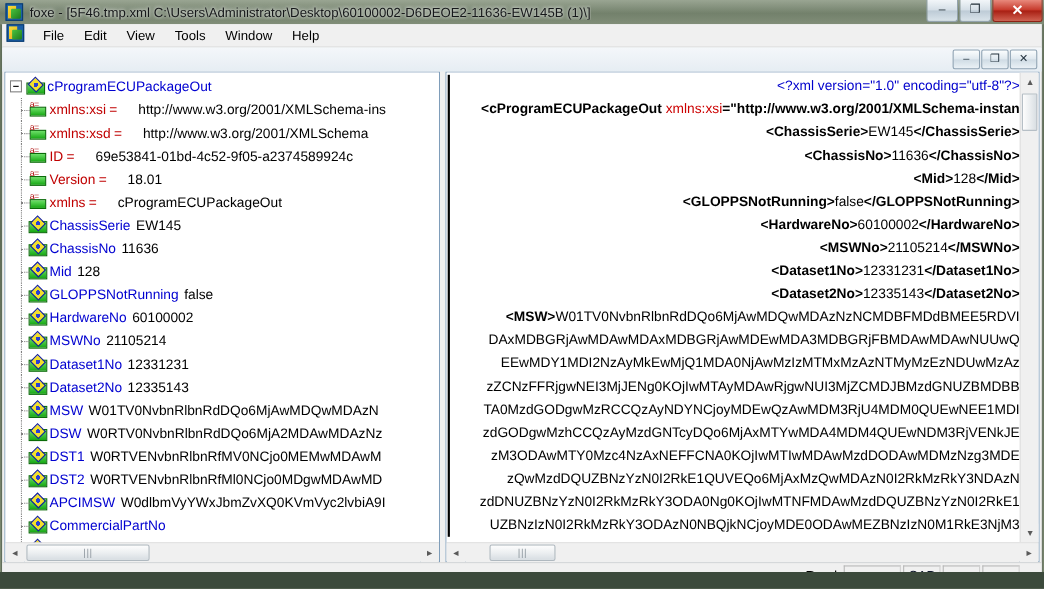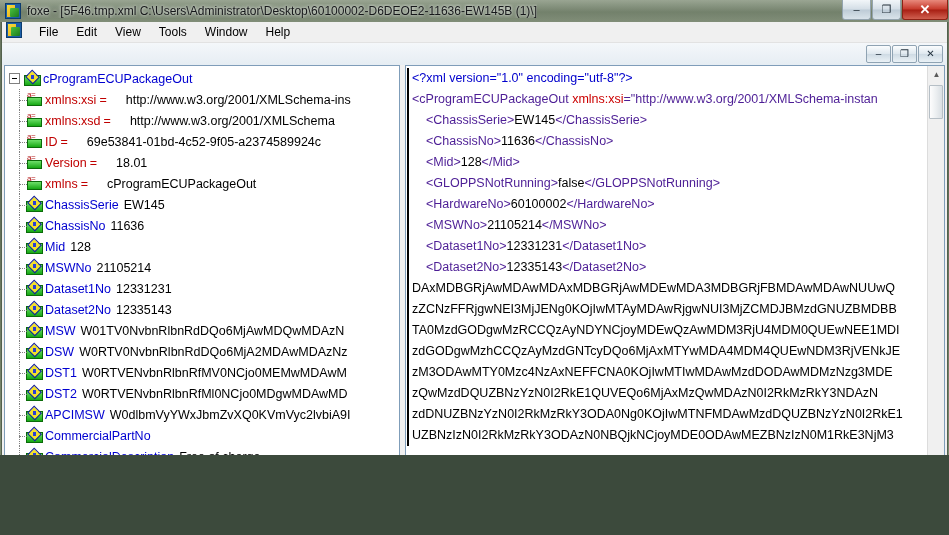--- a/index.html
+++ b/index.html
@@ -9,23 +9,24 @@
     width: 949px; height: 535px;
     overflow: hidden;
     font-family: "Liberation Sans", sans-serif;
     background: #3c4a3c;
   }
 
   
   #app-window {
     position: absolute;
     left: 0; top: 0;
-    width: 949px; height: 455px;
+    width: 949px; height: 520px;
     background: linear-gradient(180deg,#6d7a63 0%,#5f6c57 40%,#7d8a72 100%);
     overflow: hidden;
+    text-align: right;
   }
 
   
   #title-bar {
     position: absolute; left: 0; top: 0;
     width: 949px; height: 22px;
     display: flex; align-items: center;
     background: linear-gradient(180deg, rgba(190,200,185,.55) 0%, rgba(120,135,115,.55) 55%, rgba(150,163,143,.5) 100%);
     overflow: hidden;
   }
@@ -215,21 +216,21 @@
     font-family: "Liberation Sans", sans-serif;
     font-size: 12.5px;
     line-height: 21px;
     white-space: nowrap;
     padding-left: 3px;
     border-left: 2px solid #000;
     margin-left: 1px;
   }
   .xml-line { height:21px; white-space:nowrap; overflow:hidden; }
   .xml-line.i1 { padding-left: 14px; }
-  .tg { color:#4c1d95; }
+  .tg { color:#000000;font-weight:bold; }
   .at { color:#cc0000; }
   .tx { color:#000; }
   .pi { color:#0000cc; }
 
   
   .vscroll {
     width: 17px; flex: 0 0 17px; background:#f0f0f0;
     border-left: 1px solid #dcdcdc;
     display:flex; flex-direction:column;
   }
@@ -367,20 +368,30 @@
                     </div>
                     <div class="tree-row child">
                       <span class="ico elem"></span>
                       <span class="tree-name">ChassisNo</span>
                       <span class="tree-val">11636</span>
                     </div>
                     <div class="tree-row child">
                       <span class="ico elem"></span>
                       <span class="tree-name">Mid</span>
                       <span class="tree-val">128</span>
+                    </div>
+                    <div class="tree-row child">
+                      <span class="ico elem"></span>
+                      <span class="tree-name">GLOPPSNotRunning</span>
+                      <span class="tree-val">false</span>
+                    </div>
+                    <div class="tree-row child">
+                      <span class="ico elem"></span>
+                      <span class="tree-name">HardwareNo</span>
+                      <span class="tree-val">60100002</span>
                     </div>
                     <div class="tree-row child">
                       <span class="ico elem"></span>
                       <span class="tree-name">MSWNo</span>
                       <span class="tree-val">21105214</span>
                     </div>
                     <div class="tree-row child">
                       <span class="ico elem"></span>
                       <span class="tree-name">Dataset1No</span>
                       <span class="tree-val">12331231</span>
@@ -447,21 +458,23 @@
                     <div class="xml-line"><span class="pi">&lt;?xml version="1.0" encoding="utf-8"?&gt;</span></div>
                     <div class="xml-line"><span class="tg">&lt;cProgramECUPackageOut </span><span class="at">xmlns:xsi</span><span class="tg">="http://www.w3.org/2001/XMLSchema-instan</span></div>
                     <div class="xml-line i1"><span class="tg">&lt;ChassisSerie&gt;</span><span class="tx">EW145</span><span class="tg">&lt;/ChassisSerie&gt;</span></div>
                     <div class="xml-line i1"><span class="tg">&lt;ChassisNo&gt;</span><span class="tx">11636</span><span class="tg">&lt;/ChassisNo&gt;</span></div>
                     <div class="xml-line i1"><span class="tg">&lt;Mid&gt;</span><span class="tx">128</span><span class="tg">&lt;/Mid&gt;</span></div>
                     <div class="xml-line i1"><span class="tg">&lt;GLOPPSNotRunning&gt;</span><span class="tx">false</span><span class="tg">&lt;/GLOPPSNotRunning&gt;</span></div>
                     <div class="xml-line i1"><span class="tg">&lt;HardwareNo&gt;</span><span class="tx">60100002</span><span class="tg">&lt;/HardwareNo&gt;</span></div>
                     <div class="xml-line i1"><span class="tg">&lt;MSWNo&gt;</span><span class="tx">21105214</span><span class="tg">&lt;/MSWNo&gt;</span></div>
                     <div class="xml-line i1"><span class="tg">&lt;Dataset1No&gt;</span><span class="tx">12331231</span><span class="tg">&lt;/Dataset1No&gt;</span></div>
                     <div class="xml-line i1"><span class="tg">&lt;Dataset2No&gt;</span><span class="tx">12335143</span><span class="tg">&lt;/Dataset2No&gt;</span></div>
+                    <div class="xml-line i1"><span class="tg">&lt;MSW&gt;</span><span class="tx">W01TV0NvbnRlbnRdDQo6MjAwMDQwMDAzNzNCMDBFMDdBMEE5RDVI</span></div>
                     <div class="xml-line"><span class="tx">DAxMDBGRjAwMDAwMDAxMDBGRjAwMDEwMDA3MDBGRjFBMDAwMDAwNUUwQ</span></div>
+                    <div class="xml-line"><span class="tx">EEwMDY1MDI2NzAyMkEwMjQ1MDA0NjAwMzIzMTMxMzAzNTMyMzEzNDUwMzAz</span></div>
                     <div class="xml-line"><span class="tx">zZCNzFFRjgwNEI3MjJENg0KOjIwMTAyMDAwRjgwNUI3MjZCMDJBMzdGNUZBMDBB</span></div>
                     <div class="xml-line"><span class="tx">TA0MzdGODgwMzRCCQzAyNDYNCjoyMDEwQzAwMDM3RjU4MDM0QUEwNEE1MDI</span></div>
                     <div class="xml-line"><span class="tx">zdGODgwMzhCCQzAyMzdGNTcyDQo6MjAxMTYwMDA4MDM4QUEwNDM3RjVENkJE</span></div>
                     <div class="xml-line"><span class="tx">zM3ODAwMTY0Mzc4NzAxNEFFCNA0KOjIwMTIwMDAwMzdDODAwMDMzNzg3MDE</span></div>
                     <div class="xml-line"><span class="tx">zQwMzdDQUZBNzYzN0I2RkE1QUVEQo6MjAxMzQwMDAzN0I2RkMzRkY3NDAzN</span></div>
                     <div class="xml-line"><span class="tx">zdDNUZBNzYzN0I2RkMzRkY3ODA0Ng0KOjIwMTNFMDAwMzdDQUZBNzYzN0I2RkE1</span></div>
                     <div class="xml-line"><span class="tx">UZBNzIzN0I2RkMzRkY3ODAzN0NBQjkNCjoyMDE0ODAwMEZBNzIzN0M1RkE3NjM3</span></div>
                   </div>
               </div>
               <div class="vscroll">

